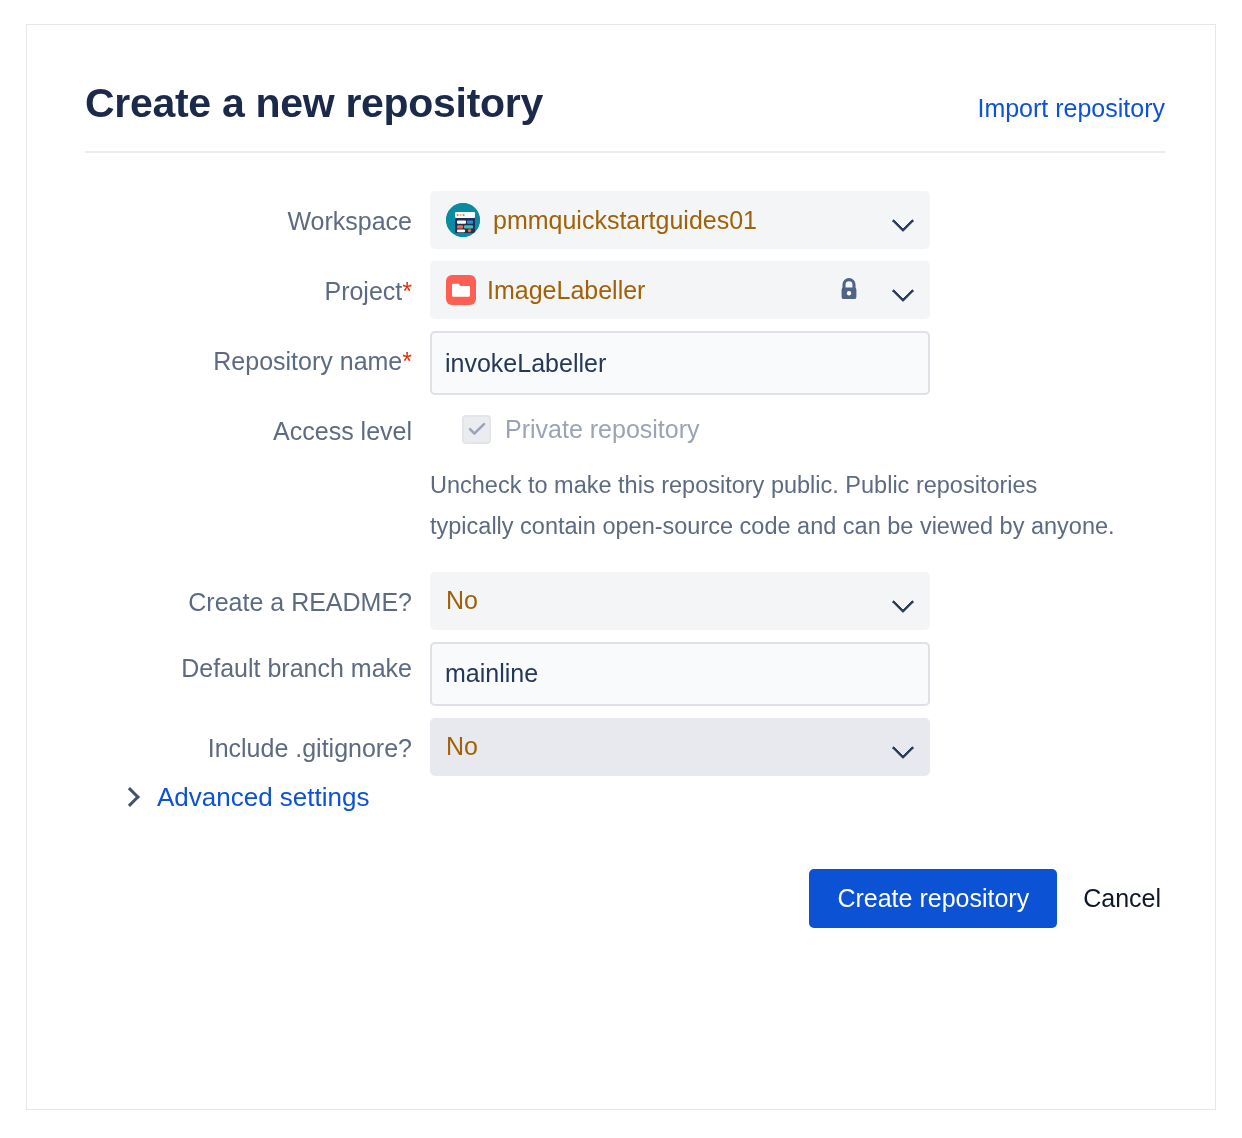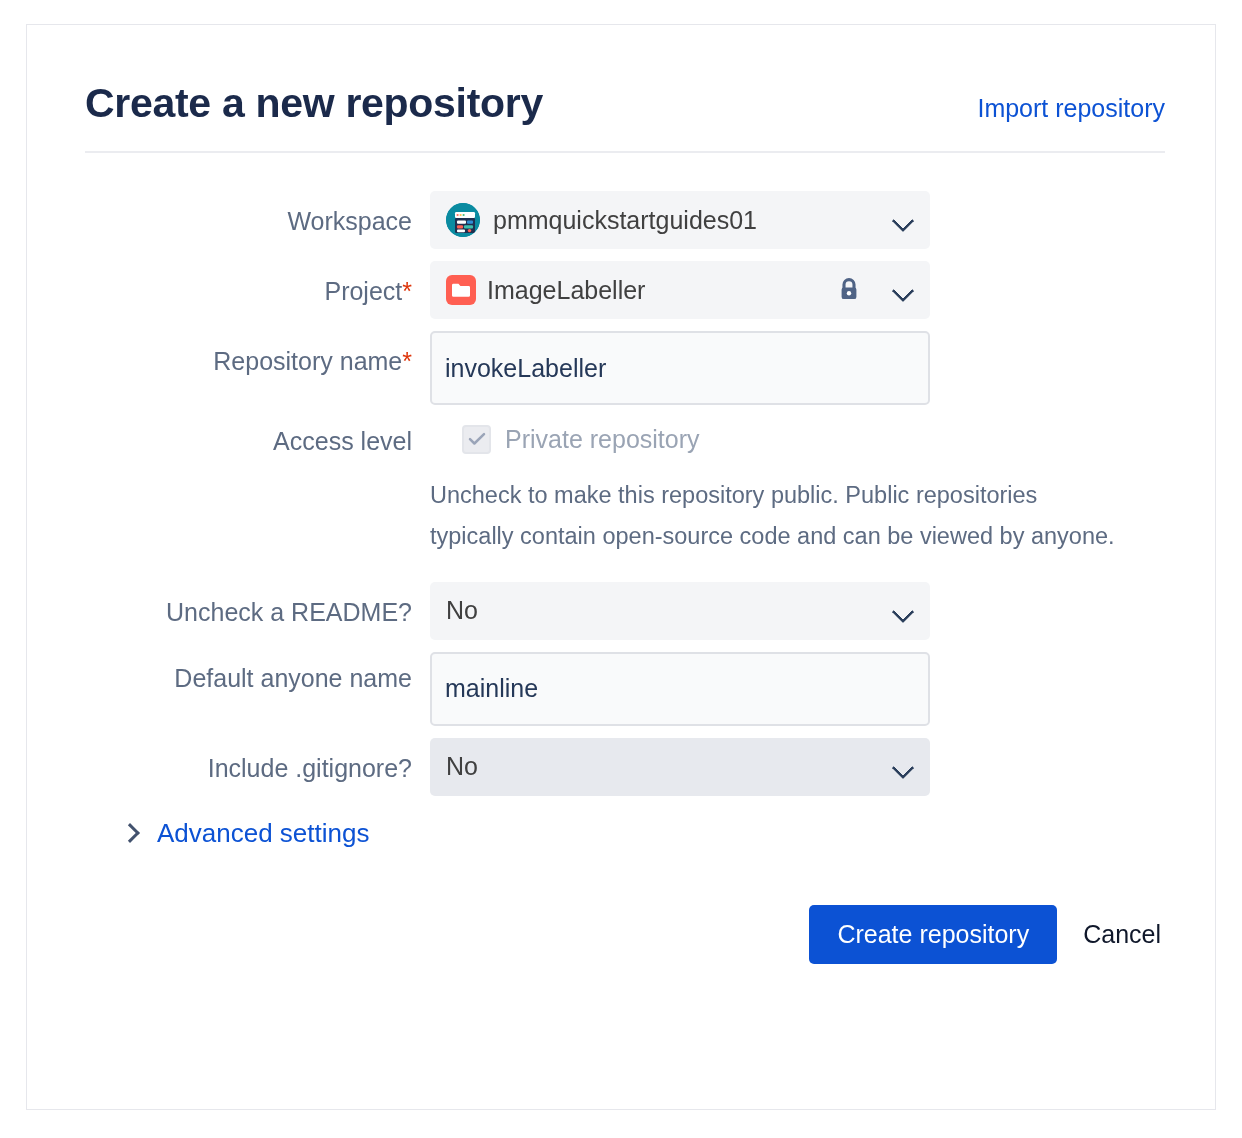--- a/index.html
+++ b/index.html
@@ -88,21 +88,21 @@
     height: 58px;
     background: #f4f5f7;
     border: 2px solid transparent;
     border-radius: 5px;
     box-sizing: border-box;
     display: flex;
     align-items: center;
     padding: 0 14px;
     cursor: pointer;
     font-size: 25px;
-    color: #404040;
+    color: #a16207;
   }
   .select.hovered { background: #e7e9ee; }
   .select .sel-text {
     flex: 1 1 auto;
     white-space: nowrap;
     overflow: hidden;
     text-overflow: ellipsis;
   }
   .chev {
     flex: 0 0 auto;
@@ -118,21 +118,21 @@
     width: 13px; height: 13px;
     border-right: 3.4px solid #2b3f5c;
     border-bottom: 3.4px solid #2b3f5c;
     transform: rotate(45deg);
     border-radius: 1px;
   }
 
   
   .tinput {
     width: 500px;
-    height: 74px;
+    height: 64px;
     background: #f9fafb;
     border: 2px solid #dfe1e6;
     border-radius: 5px;
     box-sizing: border-box;
     padding: 0 13px;
     font-size: 25px;
     color: #253858;
     font-family: "Liberation Sans", sans-serif;
     outline: none;
   }
@@ -334,37 +334,37 @@
                 <path d="M2 7.2l4.4 4.3L16 2.2" fill="none" stroke="#9aa4b8" stroke-width="2.5" stroke-linecap="round" stroke-linejoin="round"></path>
               </svg>
             </span>
             <span class="cb-label">Private repository</span>
           </div>
           <div class="helptext">Uncheck to make this repository public. Public repositories typically contain open-source code and can be viewed by anyone.</div>
         </div>
       </div>
 
       <div class="frow">
-        <div class="flabel" style="padding-top:14px;">Uncheck a README?</div>
+        <div class="flabel" style="padding-top:14px;">Create a README?</div>
         <div class="fcontrol">
           <div class="select">
             <span class="sel-text">No</span>
             <span class="chev"></span>
           </div>
         </div>
       </div>
 
       <div class="frow">
-        <div class="flabel" style="padding-top:10px; max-width:345px;">Default anyone name</div>
+        <div class="flabel" style="padding-top:10px; max-width:345px;">Default branch make</div>
         <div class="fcontrol">
           <input class="tinput" type="text" value="mainline" style="">
         </div>
       </div>
 
-      <div class="frow" style="margin-bottom:22px;justify-content:center;">
+      <div class="frow" style="margin-bottom:6px;justify-content:center;">
         <div class="flabel" style="padding-top:14px;">Include .gitignore?</div>
         <div class="fcontrol">
           <div class="select hovered">
             <span class="sel-text">No</span>
             <span class="chev"></span>
           </div>
         </div>
       </div>
 
       <div class="advanced">

